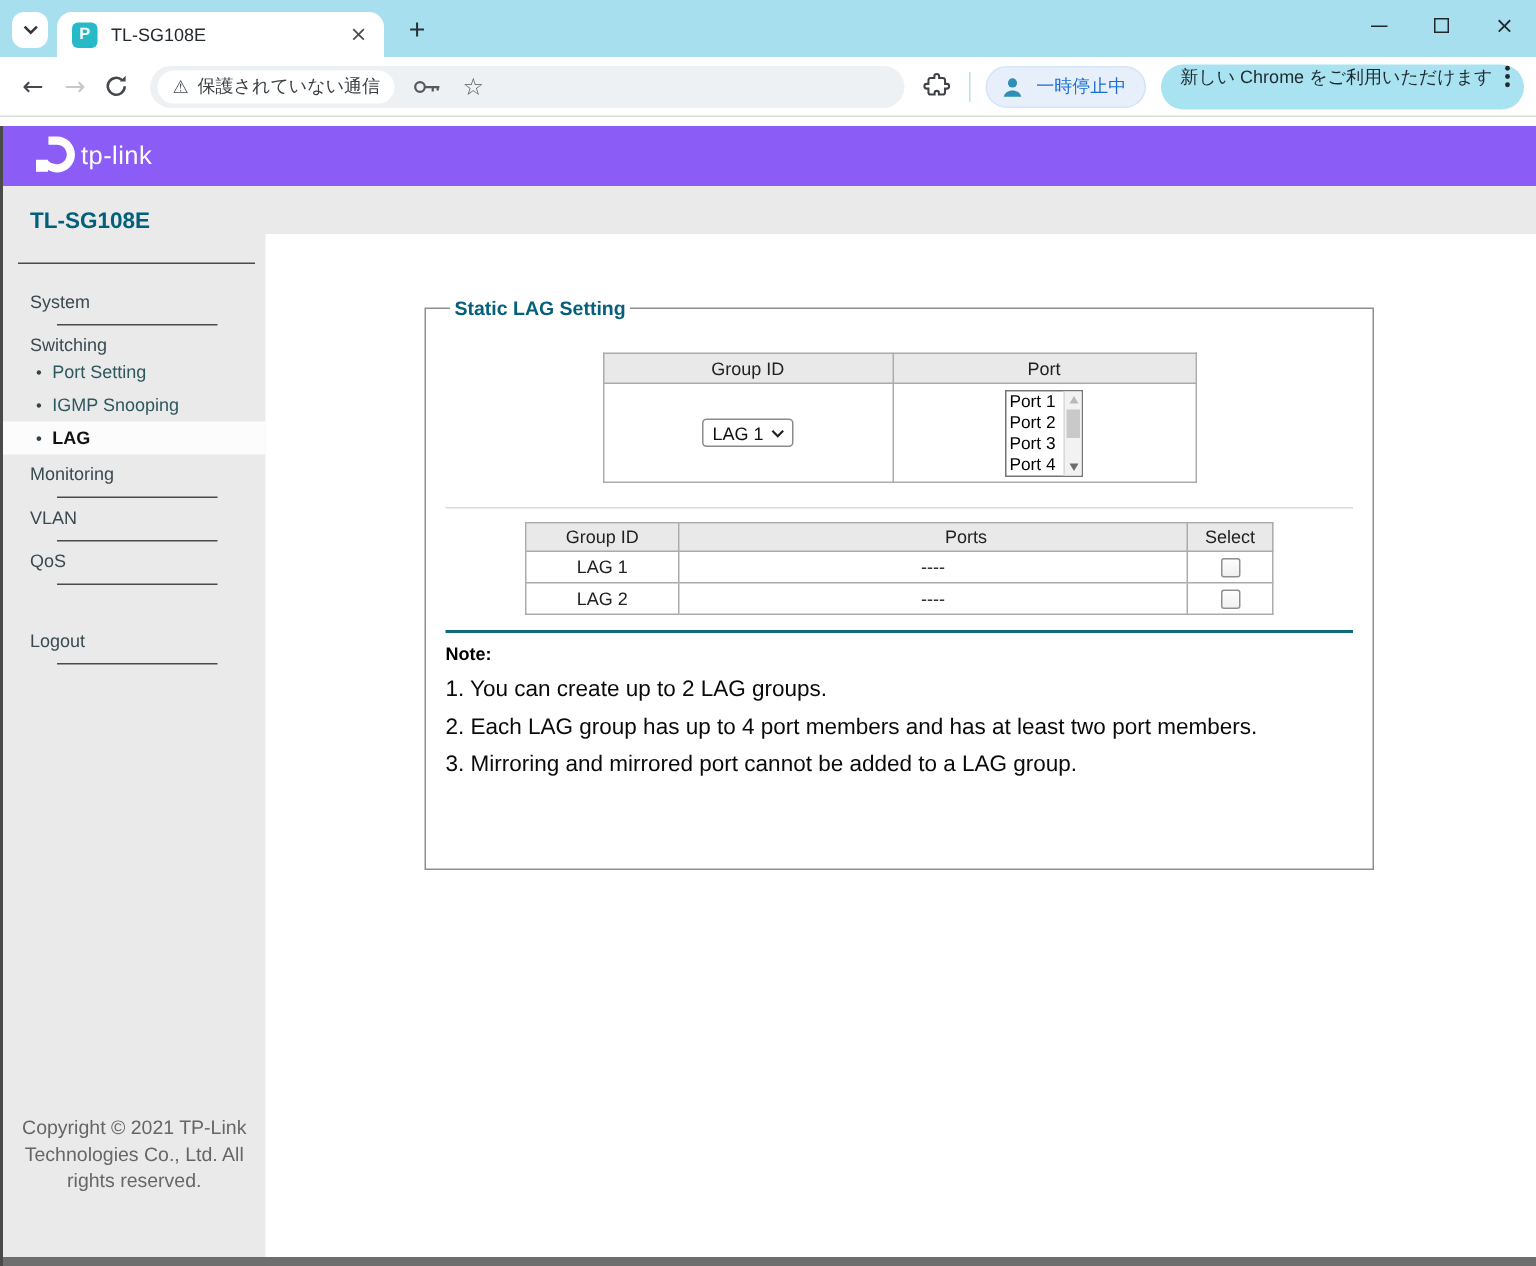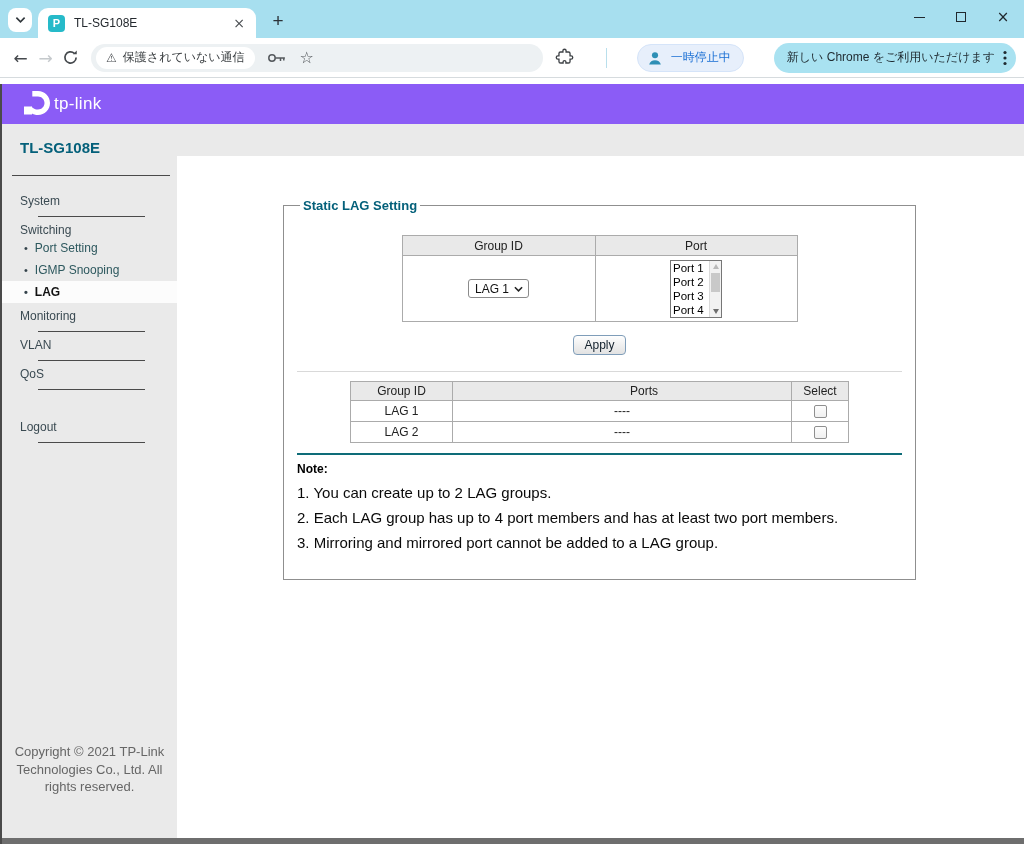--- a/index.html
+++ b/index.html
@@ -34,26 +34,26 @@
   .nav-fwd { color:#C5C9CC; }
   .addressbar { width:538px; height:28px; margin-left:8px; background:#EDF1F3; border-radius:14px;
     display:flex; align-items:center; padding:0 12px 0 5px; }
   .sec-chip { height:22px; background:#fff; border-radius:11px; display:flex; align-items:center;
     padding:0 10px; gap:6px; }
   .warn-ico { font-family:"DejaVu Sans",sans-serif; font-size:12px; color:#474B4F; }
   .sec-text { font-size:12px; color:#3C4043; white-space:nowrap; }
   .url-text { font-size:13px; color:#24282C; margin-left:11px; flex:1; }
   .bar-ico { display:flex; align-items:center; justify-content:center; margin-left:12px; }
   .star-ico { font-family:"DejaVu Sans",sans-serif; font-size:16px; color:#55595D; }
-  .right-group { margin-left:auto; display:flex; align-items:center;gap:20px; }
+  .right-group { margin-left:auto; display:flex; align-items:center; }
   .vsep { width:1px; height:20px; background:#B9DFEC; margin:0 10px 0 12px; }
   .profile-pill { height:28px; border-radius:14px; background:#E7EFFB; border:1px solid #D5E4F9;
     display:flex; align-items:center; padding:0 12px 0 8px; gap:7px; }
   .profile-label { font-size:12px; color:#1A6FD4; white-space:nowrap; }
-  .update-pill { height:30px; border-radius:15px; background:#A9E2F1; display:flex; align-items:center;
+  .update-pill { height:30px; border-radius:15px; background:#A9E2F1; display:flex; align-items:flex-start;
     margin:0 8px 0 10px; padding:0 9px 0 13px; gap:8px; }
   .update-label { font-size:12px; color:#1F2A30; white-space:nowrap; }
 
   
   .gapstrip { height:6px; background:#fff; }
   .page { border-left:2px solid #4A4A4A; }
   .site-header { height:40px; background:#8b5cf6; display:flex; align-items:center; padding-left:20px; }
   .brand { display:flex; align-items:center; gap:2px; }
   .brand-text { color:#fff; font-size:17px; letter-spacing:.3px; }
   .page-body { height:714px; background:#EAEAEA; display:flex; position:relative; }
@@ -266,23 +266,20 @@
                     <div class="lb-arrow down">
                           <span class="tri-down"></span>
                         </div>
                   </div>
                 </div>
               </td>
             </tr>
           </tbody>
             </table>
 
-          <div class="apply-row">
-            <span class="btn">Apply</span>
-          </div>
 
           <div class="hr-gray"></div>
 
           <table class="lag">
             <tbody>
                 <tr>
               <th class="col-gid">Group ID</th>
               <th class="col-ports">Ports</th>
               <th class="col-sel">Select</th>
             </tr>

